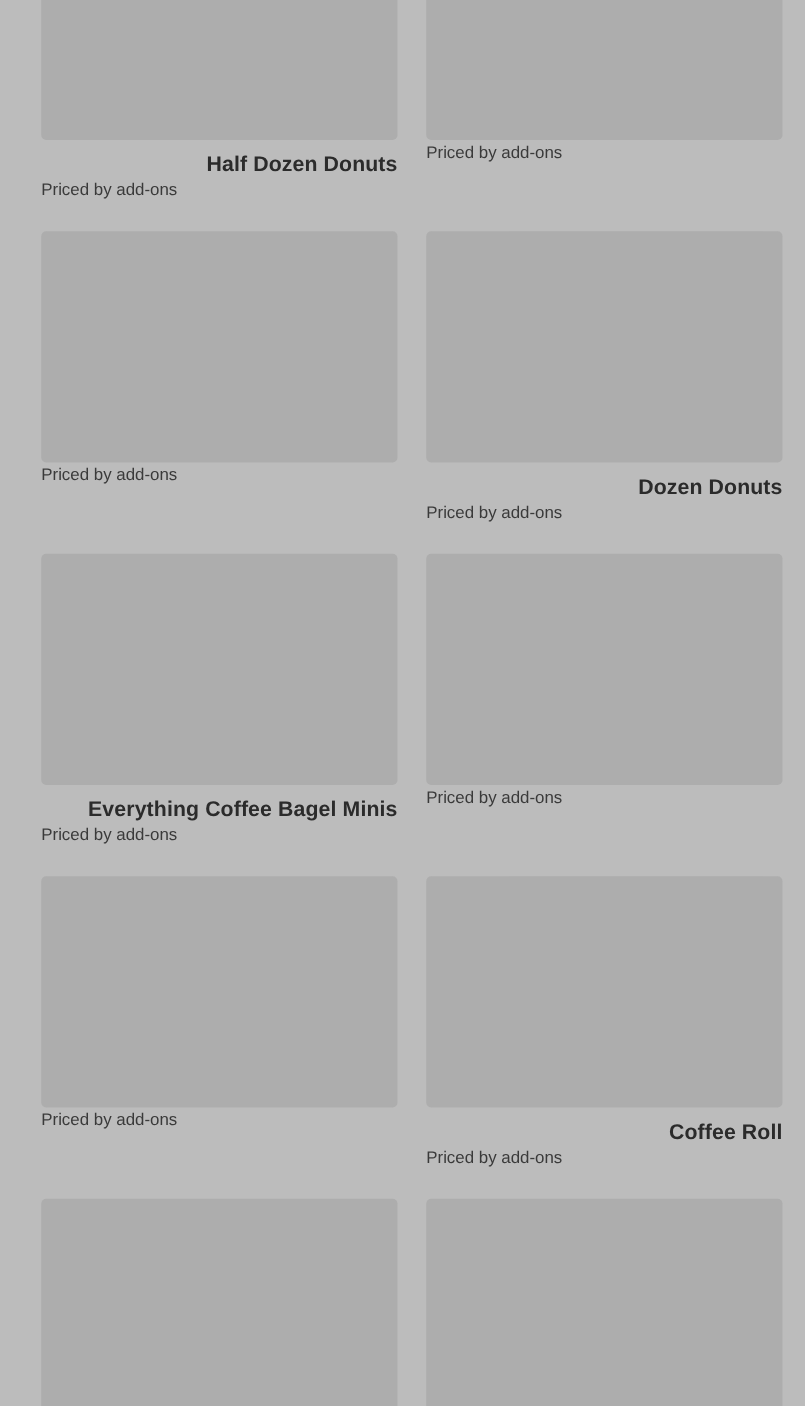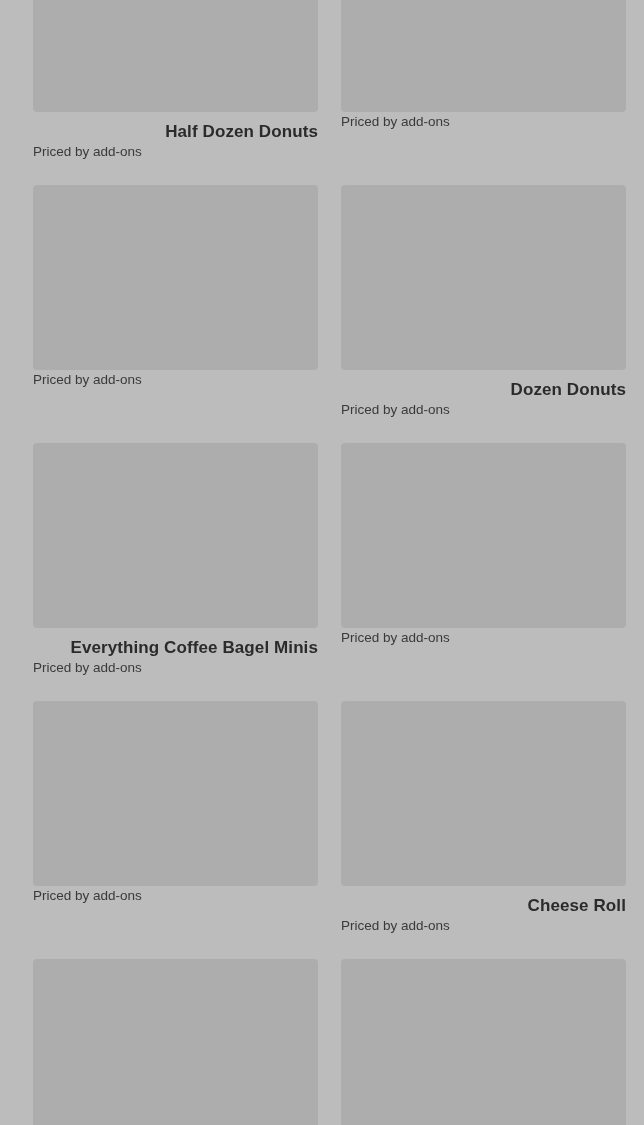--- a/index.html
+++ b/index.html
@@ -101,21 +101,21 @@
       <span class="card-sub">Priced by add-ons</span>
     </div>
 
     <div class="card">
       <span class="card-thumb"></span>
       <span class="card-sub">Priced by add-ons</span>
     </div>
 
     <div class="card">
       <span class="card-thumb"></span>
-      <span class="card-title">Cheese Roll</span>
+      <span class="card-title">Coffee Roll</span>
       <span class="card-sub">Priced by add-ons</span>
     </div>
 
     <div class="card">
       <span class="card-thumb"></span>
 
     </div>
 
     <div class="card">
       <span class="card-thumb"></span>

